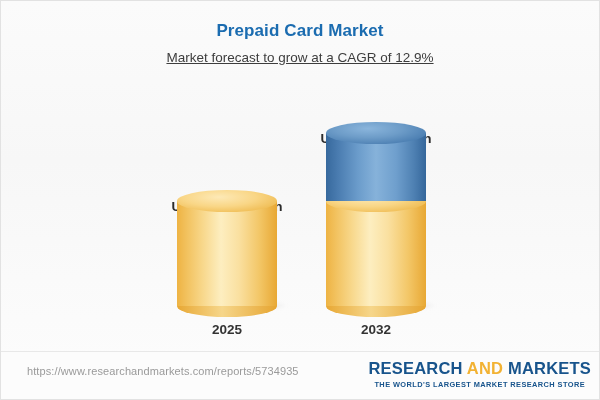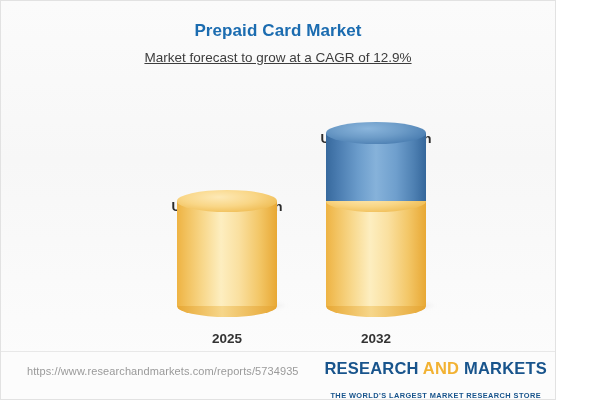--- a/index.html
+++ b/index.html
@@ -6,21 +6,21 @@
     margin: 0;
     padding: 0;
     background: #ffffff;
   }
   body {
     font-family: "Liberation Sans", sans-serif;
   }
 
   #infographic {
     position: relative;
-    width: 556px;
+    width: 600px;
     height: 400px;
     box-sizing: border-box;
     border: 1px solid #e2e2e2;
     background: linear-gradient(180deg, #fbfbfb 0%, #f7f7f7 40%, #fdfdfd 100%);
     overflow: hidden;
   }
 
   
   .header {
     position: absolute;
@@ -68,21 +68,21 @@
     font-size: 13.5px;
     font-weight: bold;
     color: #2b2b2b;
     white-space: nowrap;
   }
 
   .year-label {
     position: absolute;
     left: 0;
     width: 100%;
-    bottom: 0;
+    bottom: 9px;
     text-align: center;
     font-size: 13.5px;
     font-weight: bold;
     color: #333333;
   }
 
   
   .cyl {
     position: absolute;
     left: 30px;
@@ -186,21 +186,21 @@
     color: #18548c;
     letter-spacing: 0.2px;
     white-space: nowrap;
   }
   .logo-and { color: #f2b233; }
   .logo-tag {
     font-size: 7.4px;
     font-weight: bold;
     color: #18548c;
     letter-spacing: 0.42px;
-    margin-top: 13px;
+    margin-top: 2px;
     white-space: nowrap;
   }
 </style>
 </head>
 <body>
 
 <div id="infographic">
 
   <div class="header">
     <div class="chart-title">Prepaid Card Market</div>

